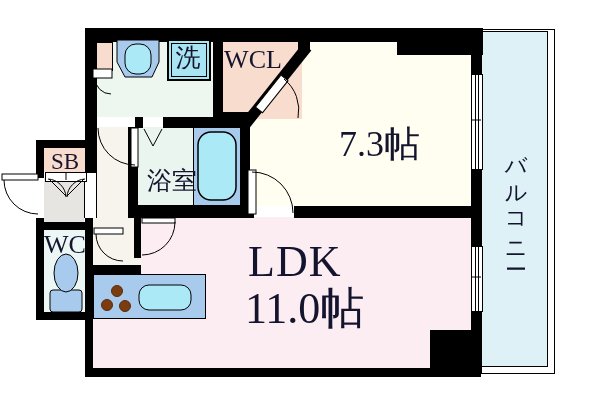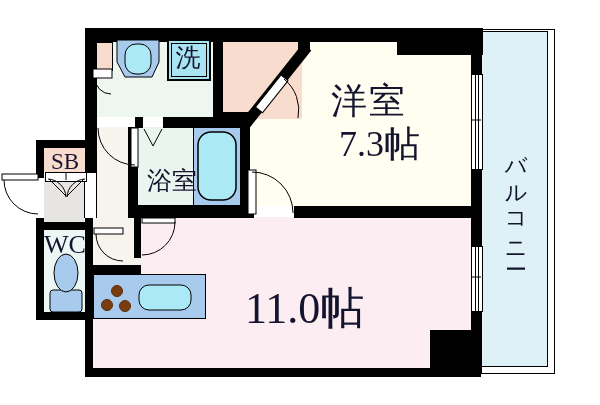--- a/index.html
+++ b/index.html
@@ -118,20 +118,21 @@
     <circle cx="125" cy="306" r="5.5" fill="#7B3D10" stroke="#5a2c0a" stroke-width="1"></circle>
 
     <polygon points="117,40 159,40 159,62 152,77 125,77 117,62" fill="#A8CBED" stroke="#000" stroke-width="1"></polygon>
     <rect x="125" y="44" width="26" height="30" rx="11" fill="#ACE9F6" stroke="#000" stroke-width="1"></rect>
 
     <line x1="472" y1="120" x2="481" y2="120" stroke="#000" stroke-width="1"></line>
     <line x1="472" y1="277" x2="481" y2="277" stroke="#000" stroke-width="1"></line>
   </svg>
 
   <div class="lbl ctr" style="left:172px;top:45px;width:32px;font-size:25px;">洗</div>
-  <div class="lbl" style="left:331px;top:83px;font-size:36px;letter-spacing:2px;">洋室</div>
+  <div class="lbl ctr" style="left:220px;top:47px;width:66px;font-size:26px;">WCL</div>
   <div class="lbl" style="left:331px;top:126px;font-size:36px;margin-left:8px;">7.3帖</div>
   <div class="lbl" style="left:147px;top:168px;font-size:25px;font-family:Liberation Serif, serif;">浴室</div>
   <div class="lbl ctr" style="left:45px;top:150px;width:40px;font-size:23px;">SB</div>
   <div class="lbl ctr" style="left:44px;top:232px;width:41px;font-size:26px;">WC</div>
+  <div class="lbl" style="left:248px;top:240px;font-size:44px;letter-spacing:1px;">LDK</div>
   <div class="lbl" style="left:245px;top:287px;font-size:44px;">11.0帖</div>
   <div class="lbl" style="left:501px;top:126px;width:26px;height:150px;font-size:22px;writing-mode:vertical-rl;letter-spacing:4px;text-align:center;">バルコニー</div>
 </div>
 
 </body></html>

